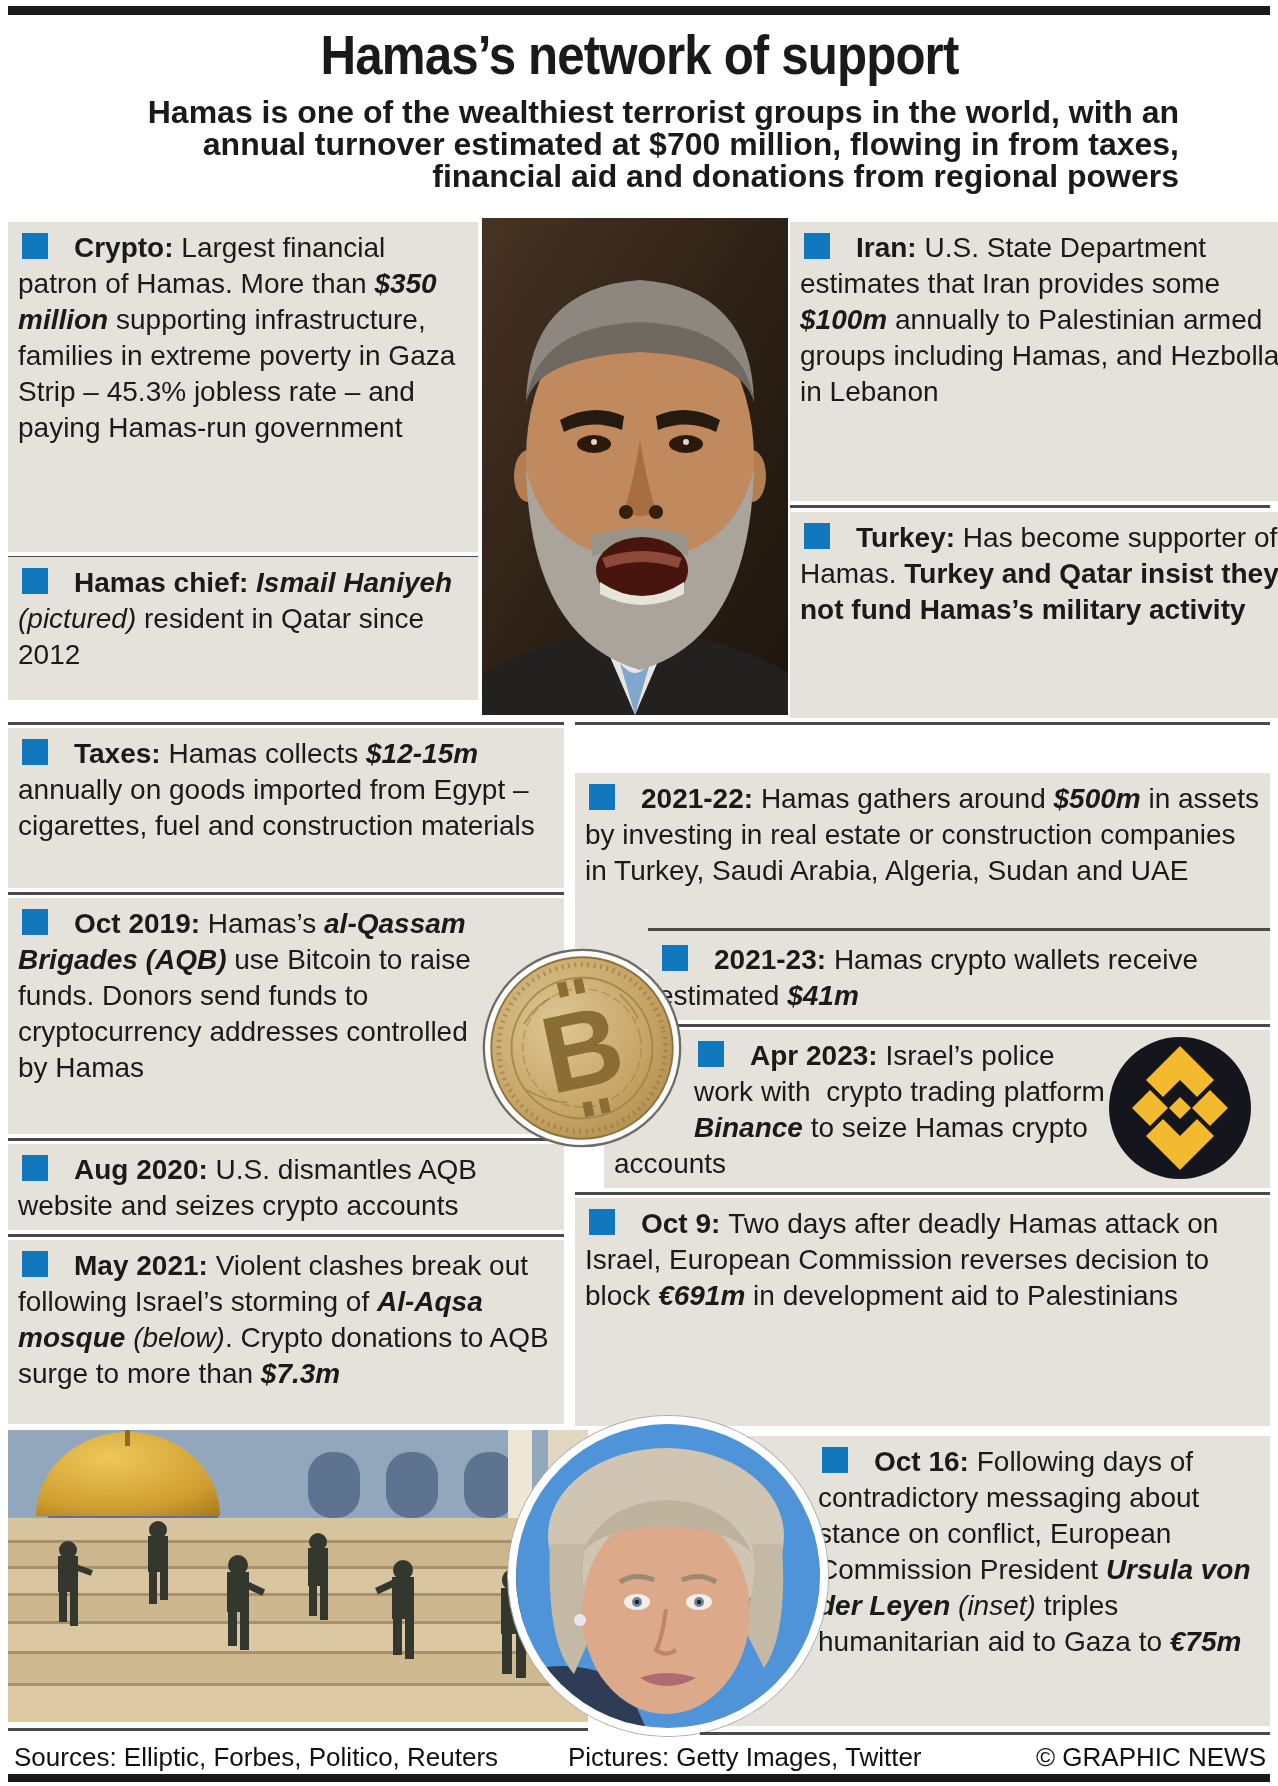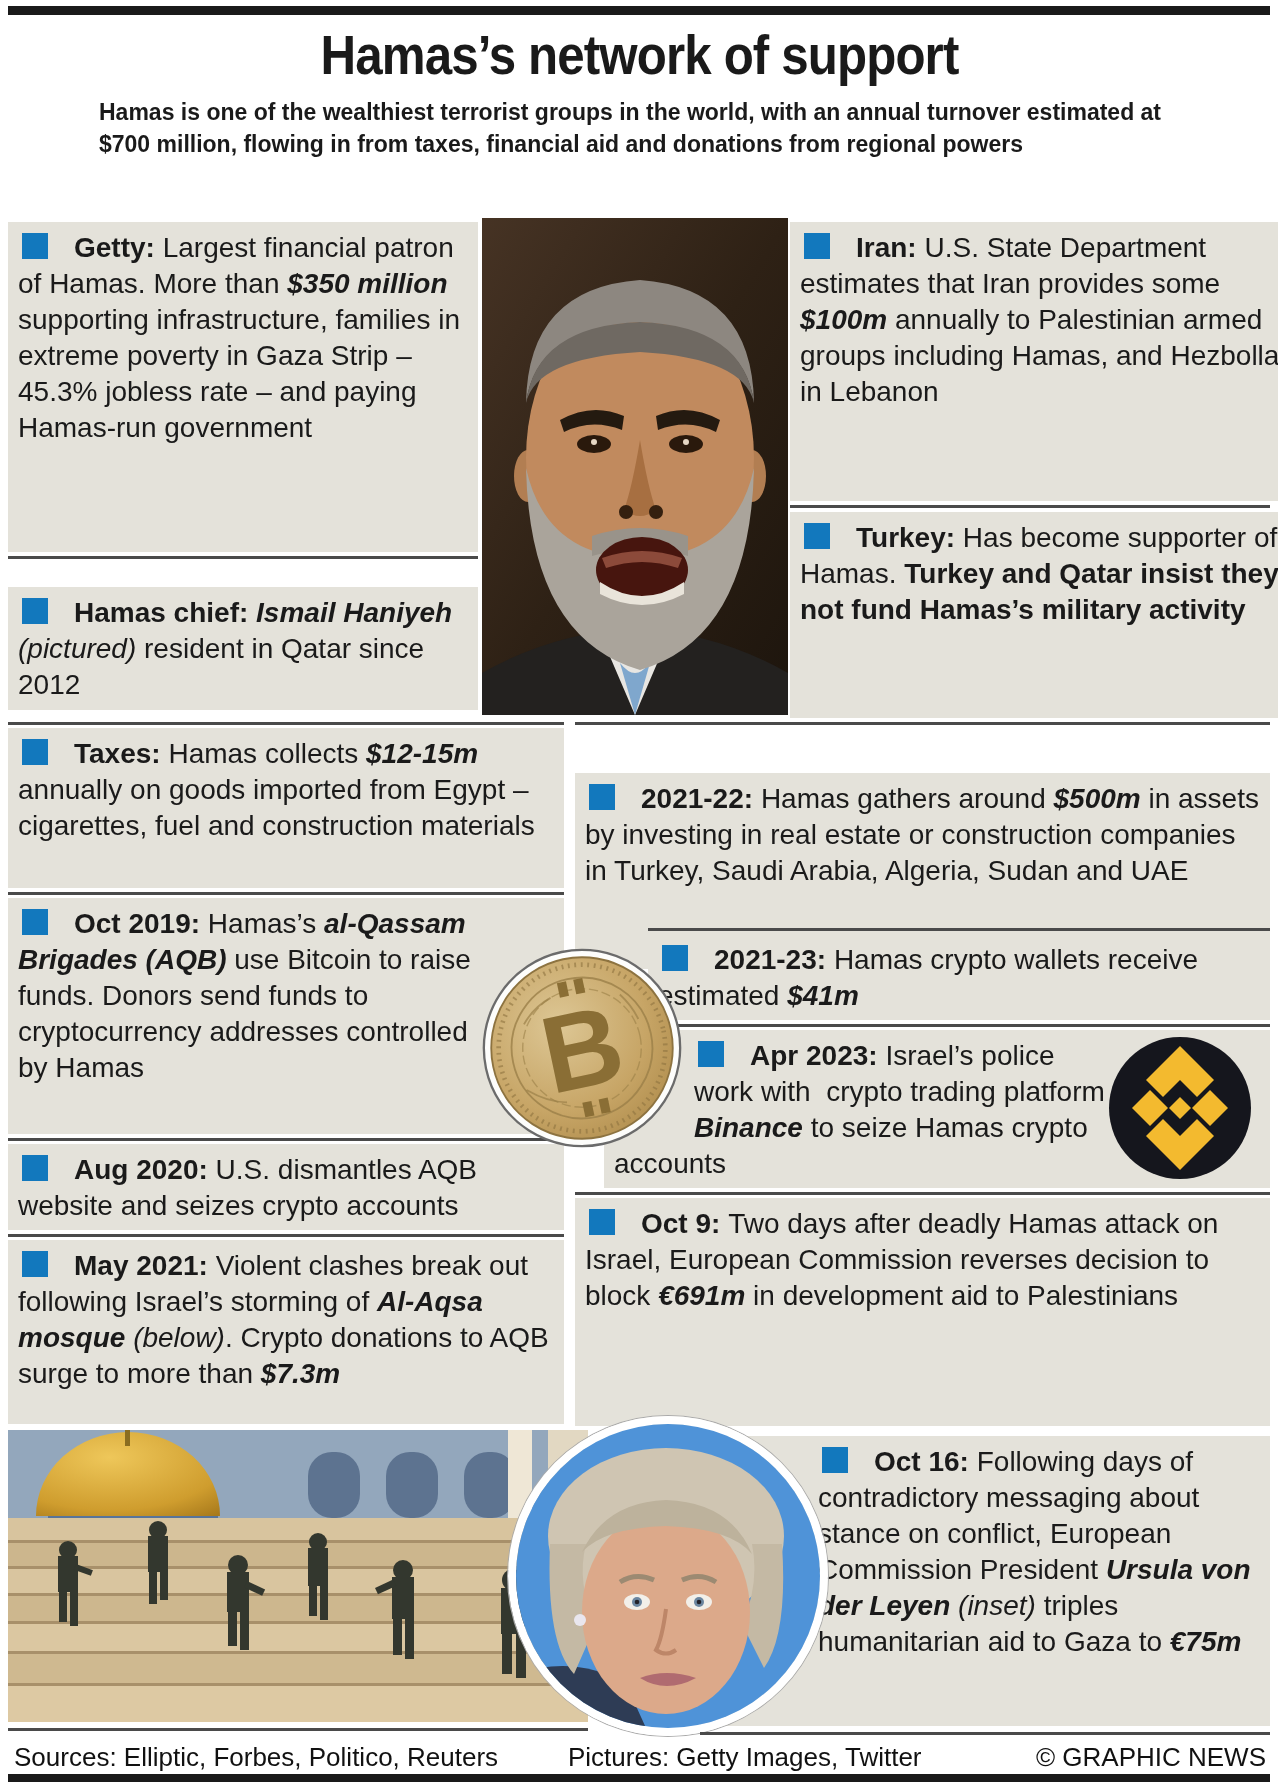--- a/index.html
+++ b/index.html
@@ -10,22 +10,22 @@
     --binance_black:#15161d;
     --binance_gold:#f3ba2f;
   }
   html,body{margin:0;padding:0;background:#fff;}
   body{font-family:"Liberation Sans","DejaVu Sans",sans-serif;color:var(--ink);}
   .page{position:relative;width:1278px;height:1786px;background:#fff;overflow:hidden;}
   .bar{position:absolute;background:#1a1a1a;}
   .title{position:absolute;left:0;top:22px;width:1278px;text-align:center;
          font-size:56px;font-weight:bold;letter-spacing:-1px;}
   .title span{display:inline-block;transform:scaleX(.88);transform-origin:center;}
-  .subtitle{position:absolute;left:99px;top:96px;width:1080px;text-align:left;
-            font-size:23px;font-weight:bold;line-height:32px;}
+  .subtitle{position:absolute;left:99px;top:96px;width:1080px;text-align:right;
+            font-size:32px;font-weight:bold;line-height:32px;}
   .box{position:absolute;background:var(--boxbg);padding:8px 10px 0 10px;
        font-size:28px;line-height:36px;box-sizing:border-box;}
   .bullet{display:inline-block;width:26px;height:26px;background:var(--blue);
           margin:0 26px 0 4px;vertical-align:-2px;}
   .seg{white-space:pre-wrap;}
   .seg.b{font-weight:bold;}
   .seg.bi{font-weight:bold;font-style:italic;}
   .seg.i{font-style:italic;}
   .rule{position:absolute;height:3px;background:var(--rule);}
   .photo{position:absolute;overflow:hidden;}
@@ -39,24 +39,24 @@
 <body>
 
 <div class="page">
 
   <div class="bar" style="left:8px;top:6px;width:1262px;height:9px;"></div>
 
   <div class="title"><span>Hamas’s network of support</span></div>
   <div class="subtitle">Hamas is one of the wealthiest terrorist groups in the world, with an annual turnover estimated at $700 million, flowing in from taxes, financial aid and donations from regional powers</div>
 
   <div class="box" style="left:8px;top:222px;width:470px;height:330px;">
-    <span class="bullet"></span><span class="rich"><span class="seg b">Getty: </span><span class="seg ">Largest financial patron of Hamas. More than </span><span class="seg bi">$350 million</span><span class="seg "> supporting infrastructure, families in extreme poverty in Gaza Strip – 45.3% jobless rate – and paying Hamas-run government</span></span>
+    <span class="bullet"></span><span class="rich"><span class="seg b">Crypto: </span><span class="seg ">Largest financial patron of Hamas. More than </span><span class="seg bi">$350 million</span><span class="seg "> supporting infrastructure, families in extreme poverty in Gaza Strip – 45.3% jobless rate – and paying Hamas-run government</span></span>
   </div>
   <div class="rule" style="left:8px;top:556px;width:470px;"></div>
-  <div class="box" style="left:8px;top:587px;width:470px;height:123px;">
+  <div class="box" style="left:8px;top:557px;width:470px;height:143px;">
     <span class="bullet"></span><span class="rich"><span class="seg b">Hamas chief: </span><span class="seg bi">Ismail Haniyeh</span><span class="seg i"> (pictured)</span><span class="seg "> resident in Qatar since 2012</span></span>
   </div>
 
   <div class="photo" style="left:482px;top:218px;width:306px;height:497px;">
     <svg width="306" height="497" viewBox="0 0 306 497">
       <defs>
         <linearGradient id="hbg" x1="0" y1="0" x2="1" y2="1">
           <stop offset="0" stop-color="#463324"></stop>
             <stop offset=".5" stop-color="#2e2115"></stop>
             <stop offset="1" stop-color="#1d150d"></stop>

